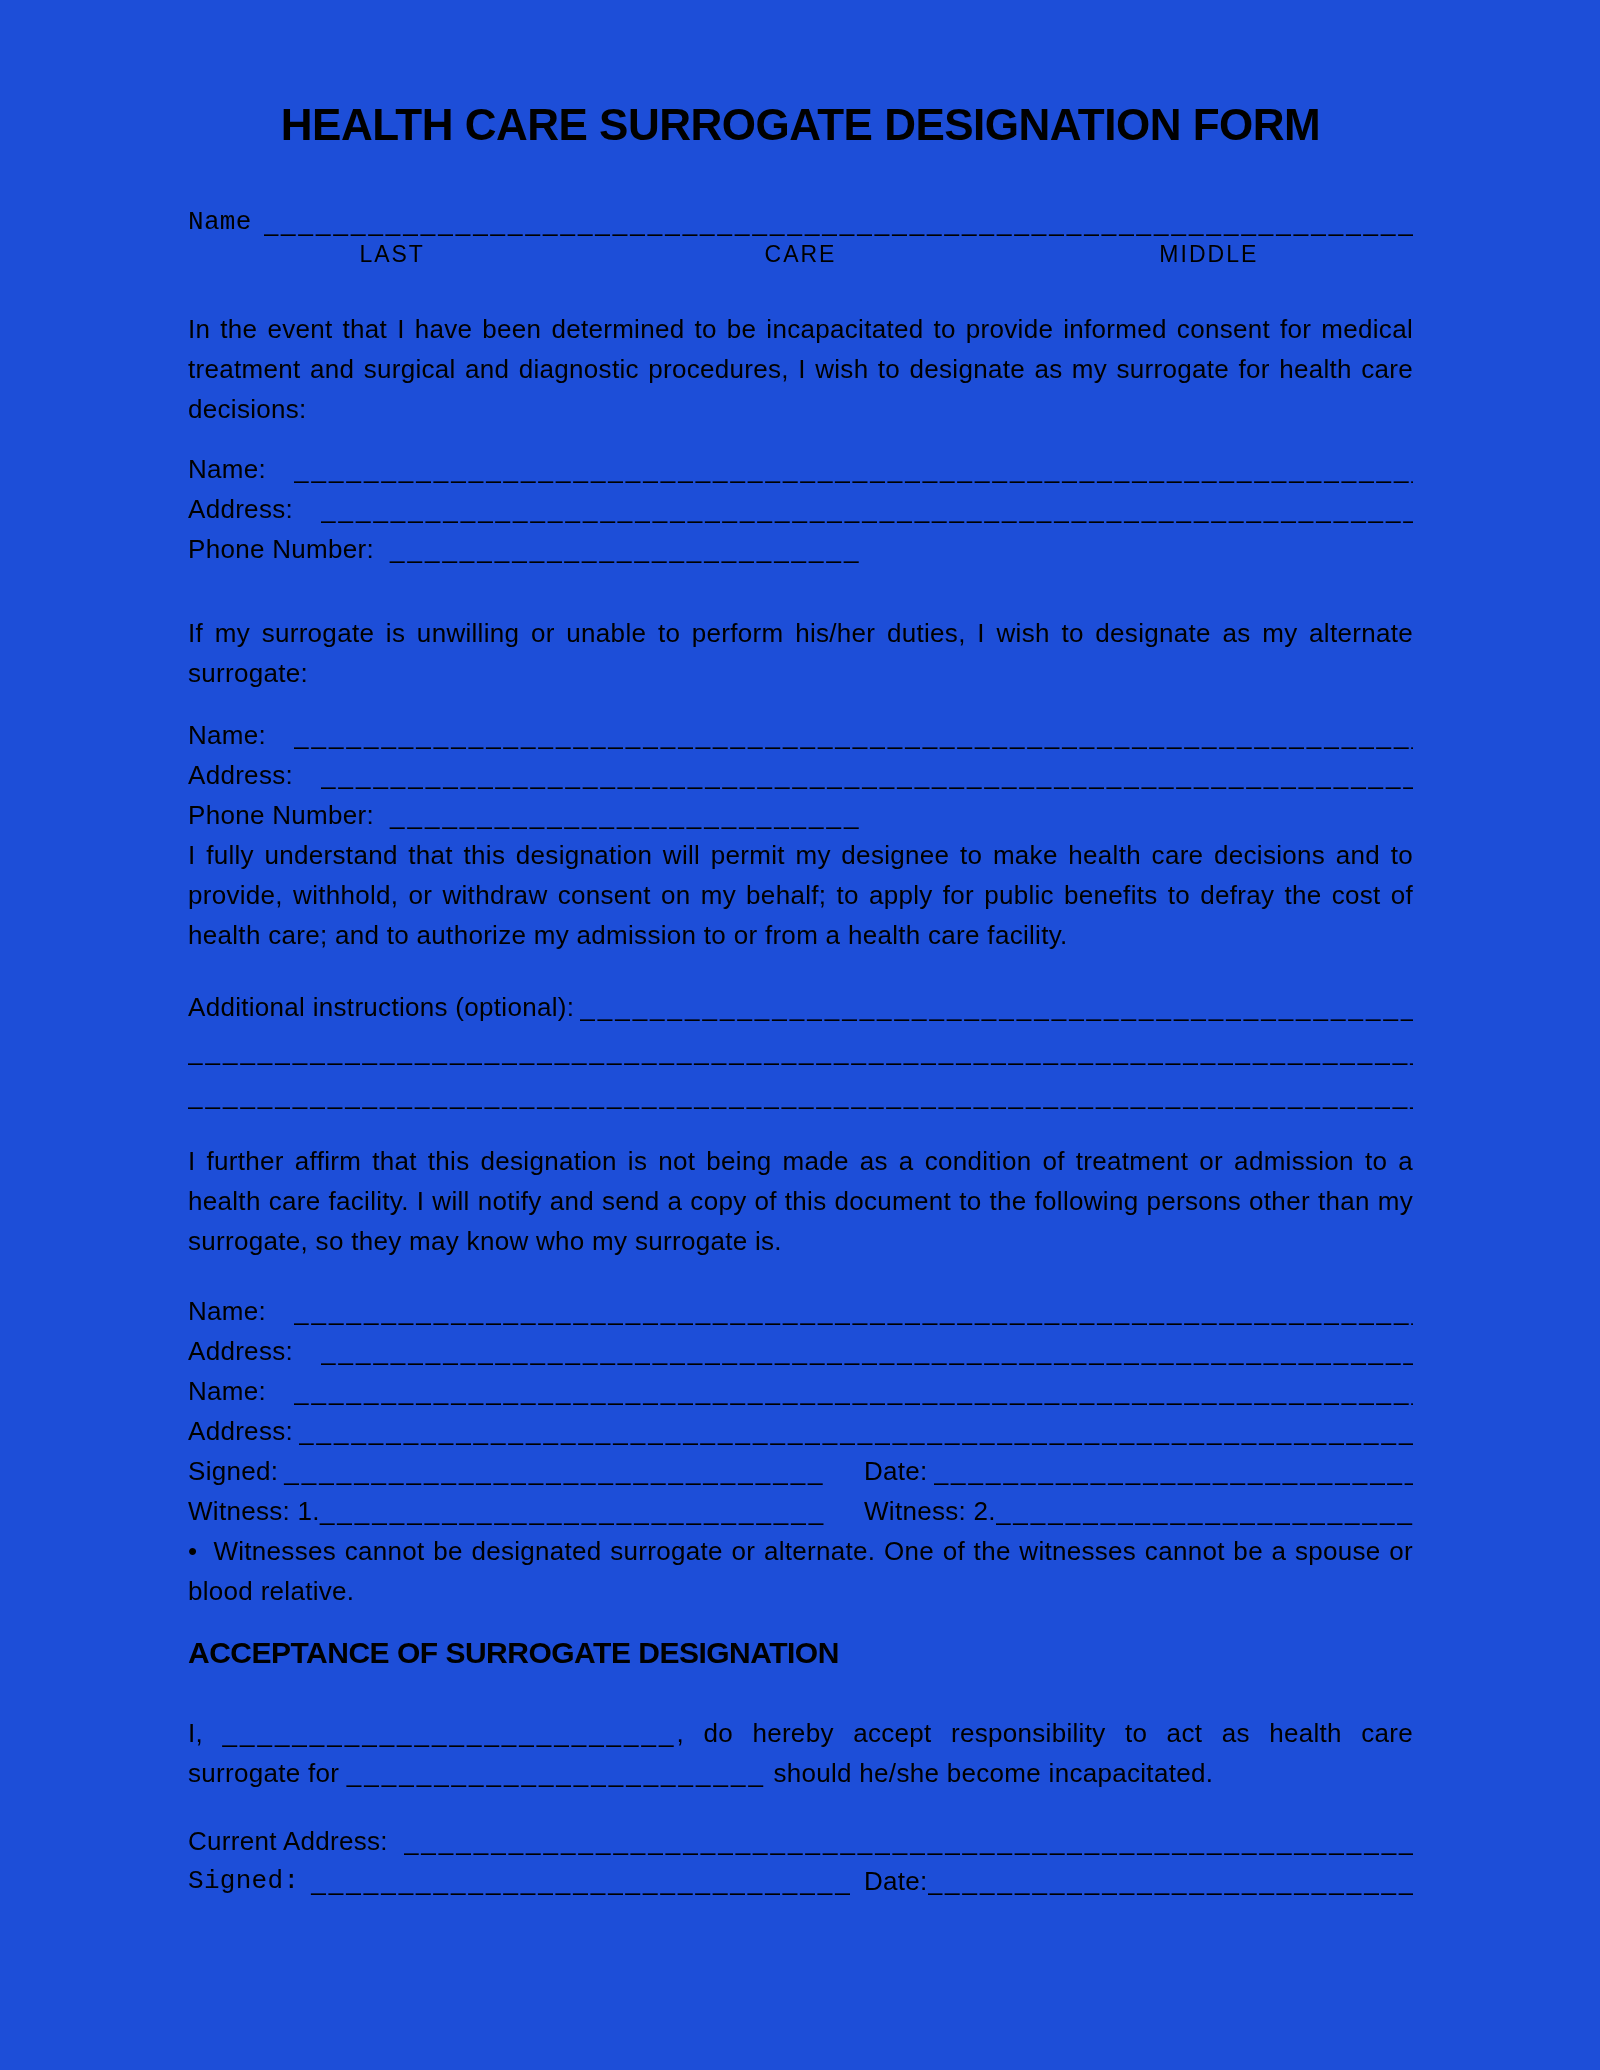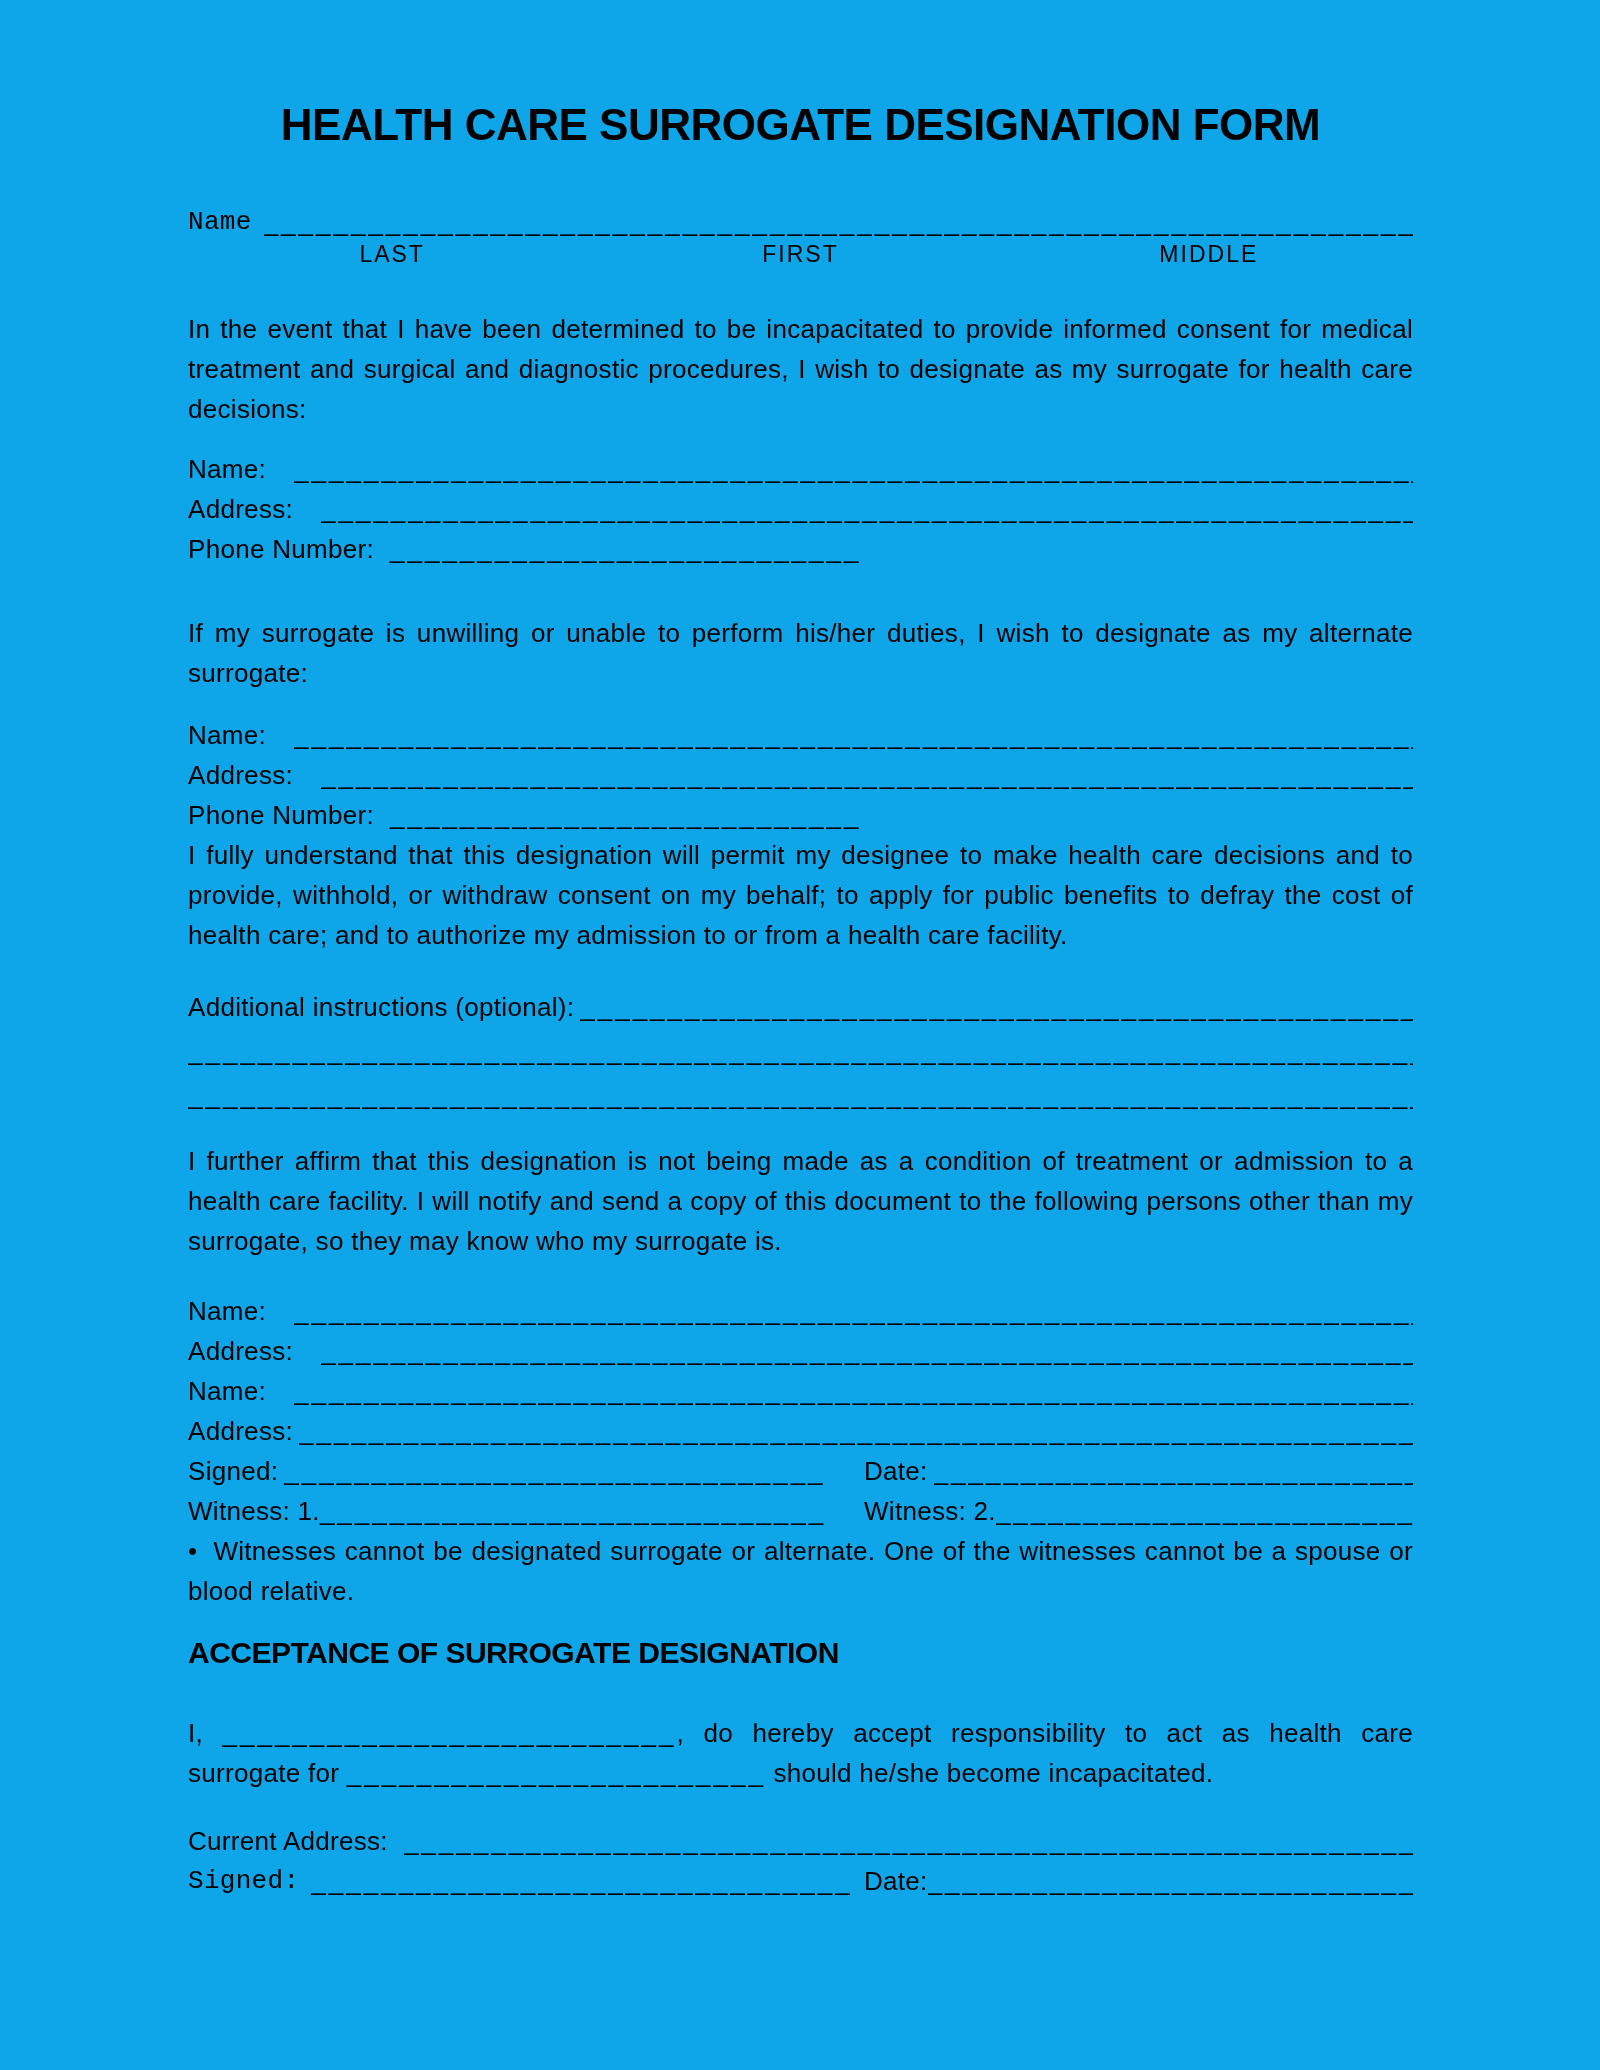--- a/index.html
+++ b/index.html
@@ -1,21 +1,21 @@
 <!DOCTYPE html>
 <html><head>
 <meta charset="utf-8">
 <style>
   html, body { margin: 0; padding: 0; background: #ffffff; }
   .page {
     width: 1600px;
     height: 2070px;
     box-sizing: border-box;
     padding: 103px 187px 0 188px;
-    background: #0ea5e9;
+    background: #1d4ed8;
     color: #000;
     font-family: "Liberation Sans", "DejaVu Sans", sans-serif;
     font-size: 26px;
     letter-spacing: 0.3px;
     overflow: hidden;
   }
   .title {
     margin: 0;
     font-size: 44px;
     line-height: 44px;
@@ -66,21 +66,21 @@
 
   <h1 class="title">HEALTH CARE SURROGATE DESIGNATION FORM</h1>
 
   <div class="row name-row">
     <span class="lbl g12">Name</span>
     <span class="fill dash">________________________________________________________________________</span>
   </div>
 
   <div class="cols">
     <span>LAST</span>
-    <span>FIRST</span>
+    <span>CARE</span>
     <span>MIDDLE</span>
   </div>
 
   <p class="para mt40">In the event that I have been determined to be incapacitated to provide informed consent for medical treatment and surgical and diagnostic procedures, I wish to designate as my surrogate for health care decisions:</p>
 
   <div class="mt20">
     <div class="row">
       <span class="lbl g28">Name:</span>
       <span class="fill dash">______________________________________________________________________</span>
     </div>

